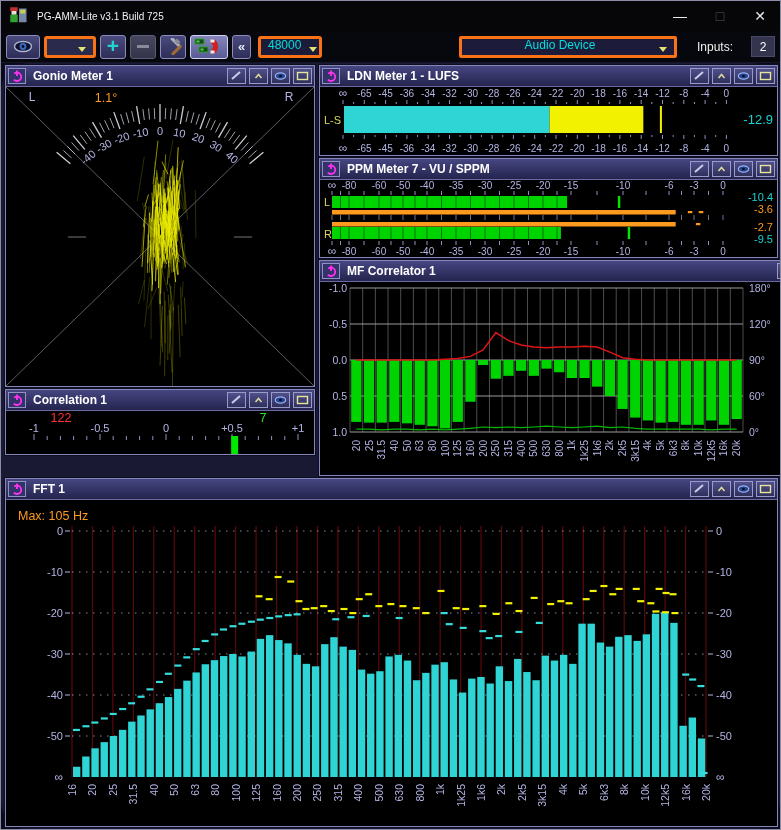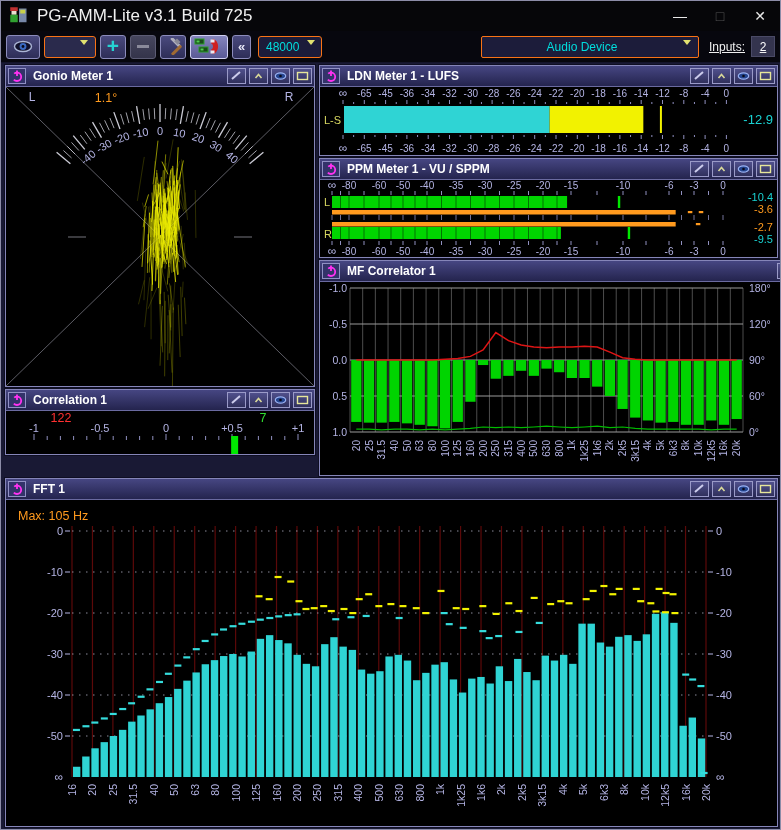--- a/index.html
+++ b/index.html
@@ -1,38 +1,38 @@
 <!DOCTYPE html>
 <html><head>
 <meta charset="utf-8">
 <style>
   html,body{margin:0;padding:0;background:#04040a;}
   body{font-family:"Liberation Sans",sans-serif;}
   .window{position:relative;width:779px;height:828px;border:1px solid #8c8ca8;background:#0a0a16;overflow:hidden;}
   .titlebar{height:30px;background:#060609;display:flex;align-items:center;color:#fff;}
   .app-icon{width:20px;height:20px;margin-left:8px;}
-  .tb-title{font-size:17px;margin-left:8px;color:#f0f0f0;}
+  .tb-title{font-size:10px;margin-left:8px;color:#f0f0f0;}
   .win-controls{margin-left:auto;display:flex;align-items:center;height:100%;}
   .win-btn{width:40px;height:100%;display:flex;align-items:center;justify-content:center;color:#e8e8e8;font-size:14px;cursor:default;}
   .win-btn.dim{color:#555;}
   .toolbar{height:31px;background:#07070e;display:flex;align-items:center;gap:4px;padding:0 5px;border-bottom:1px solid #14142a;}
   .tbtn{height:24px;min-width:26px;background:linear-gradient(#4a4a7e,#2e2e58);border:1px solid #8c8cbc;border-radius:3px;display:flex;align-items:center;justify-content:center;color:#ddd;box-sizing:border-box;}
   .tbtn.disabled{background:linear-gradient(#46465e,#34344a);border-color:#5c5c74;color:#808090;}
   .tbtn.active{background:linear-gradient(#8585bd,#5a5a96);border-color:#d0d0f2;}
   .plus-glyph{color:#25d2d2;font-size:21px;font-weight:bold;line-height:18px;margin-top:-2px;}
   .minus-glyph{width:12px;height:3px;background:#8a8a9a;}
   .chev{color:#e8e8f8;font-size:13px;font-weight:bold;}
-  .dd{display:flex;align-items:flex-start;background:#1c1c3a;border:1px solid #f97316;border-radius:3px;height:22px;padding:3px 7px;color:#00dede;font-size:12px;box-sizing:border-box;}
+  .dd{display:flex;align-items:flex-end;background:#1c1c3a;border:3px solid #f97316;border-radius:3px;height:22px;padding:3px 7px;color:#00dede;font-size:12px;box-sizing:border-box;}
   .dd.disabled{background:#3e3e54;border-color:#5a5a72;color:#8d8da2;}
   .dd .arrow{width:0;height:0;border-left:4px solid transparent;border-right:4px solid transparent;border-top:5px solid #e2e270;margin-left:8px;}
   .dd.disabled .arrow{border-top-color:#767688;}
   .dd-empty{width:52px;background:#2a2a4c;}
-  .inputs-wrap{display:flex;align-items:center;margin-left:6px;color:#f0f0f0;font-size:12px;gap:6px;text-decoration:underline;}
+  .inputs-wrap{display:flex;align-items:center;margin-left:16px;color:#f0f0f0;font-size:12px;gap:18px;}
   .inputs-chip{background:#34344e;border:1px solid #4a4a66;min-width:16px;height:19px;display:flex;align-items:center;justify-content:center;color:#fff;font-size:12px;padding:0 3px;}
-  .main{position:relative;height:767px;background:#191934;}
+  .main{position:relative;height:767px;background:#191934;border-radius:28px;}
   .panel{position:absolute;background:#000;border:1px solid #8585b8;box-shadow:0 0 0 1px #0e0e22;box-sizing:border-box;}
   .phdr{height:20px;background:linear-gradient(#464682,#24244e);display:flex;align-items:center;gap:3px;padding:0 2px;border-bottom:1px solid #6a6aa0;}
   .phdr .ttl{color:#ffffff;font-size:12px;font-weight:bold;margin-left:4px;flex:0 0 auto;}
   .hsp{flex:1;}
   .pwr{width:18px;height:16px;background:#33336a;border:1px solid #9090c4;display:flex;align-items:center;justify-content:center;box-sizing:border-box;}
   .hbtn{width:19px;height:16px;background:linear-gradient(#50508c,#30305c);border:1px solid #9a9ac8;display:flex;align-items:center;justify-content:center;box-sizing:border-box;}
   .pc{position:absolute;left:0;right:0;top:21px;bottom:0;overflow:hidden;}
   svg text{font-family:"Liberation Sans",sans-serif;}
 </style>
 </head>
@@ -666,21 +666,21 @@
           </svg></div>
     </div>
     <div class="panel" id="panel-ppm" style="left:318px;top:95px;width:459px;height:100px">
         <div class="phdr">
           <span class="pwr">
             <svg width="12" height="12">
               <circle cx="6" cy="6.8" r="4.2" fill="none" stroke="#ff32f2" stroke-width="1.8" stroke-dasharray="20 6.4" stroke-dashoffset="-16.3"></circle>
               <line x1="6" y1="0.6" x2="6" y2="6" stroke="#ff32f2" stroke-width="1.8"></line>
             </svg>
           </span>
-          <span class="ttl">PPM Meter 1 - VU / SPPM</span>
+          <span class="ttl">PPM Meter 7 - VU / SPPM</span>
           <span class="hsp"></span>
           <span class="hbtn">
             <svg width="13" height="10">
               <line x1="2" y1="8" x2="10" y2="1" stroke="#ccccec" stroke-width="2"></line>
             </svg>
           </span>
           <span class="hbtn">
             <svg width="13" height="10">
               <path d="M3.5 7 L6.5 3.5 L9.5 7" fill="none" stroke="#dada9a" stroke-width="1.6"></path>
             </svg>

